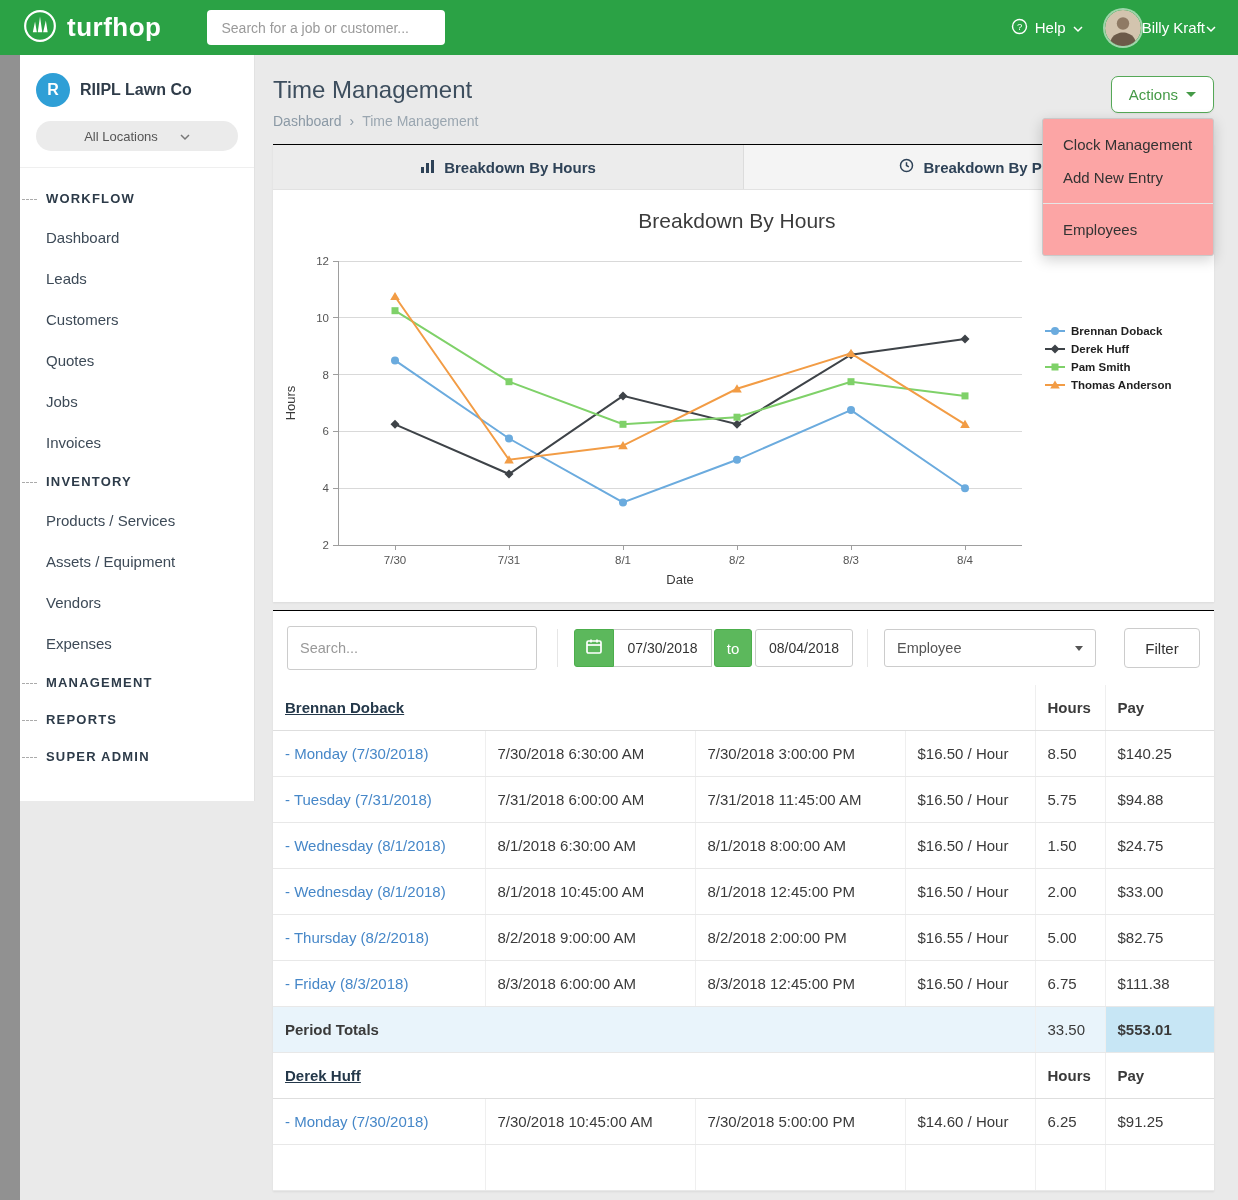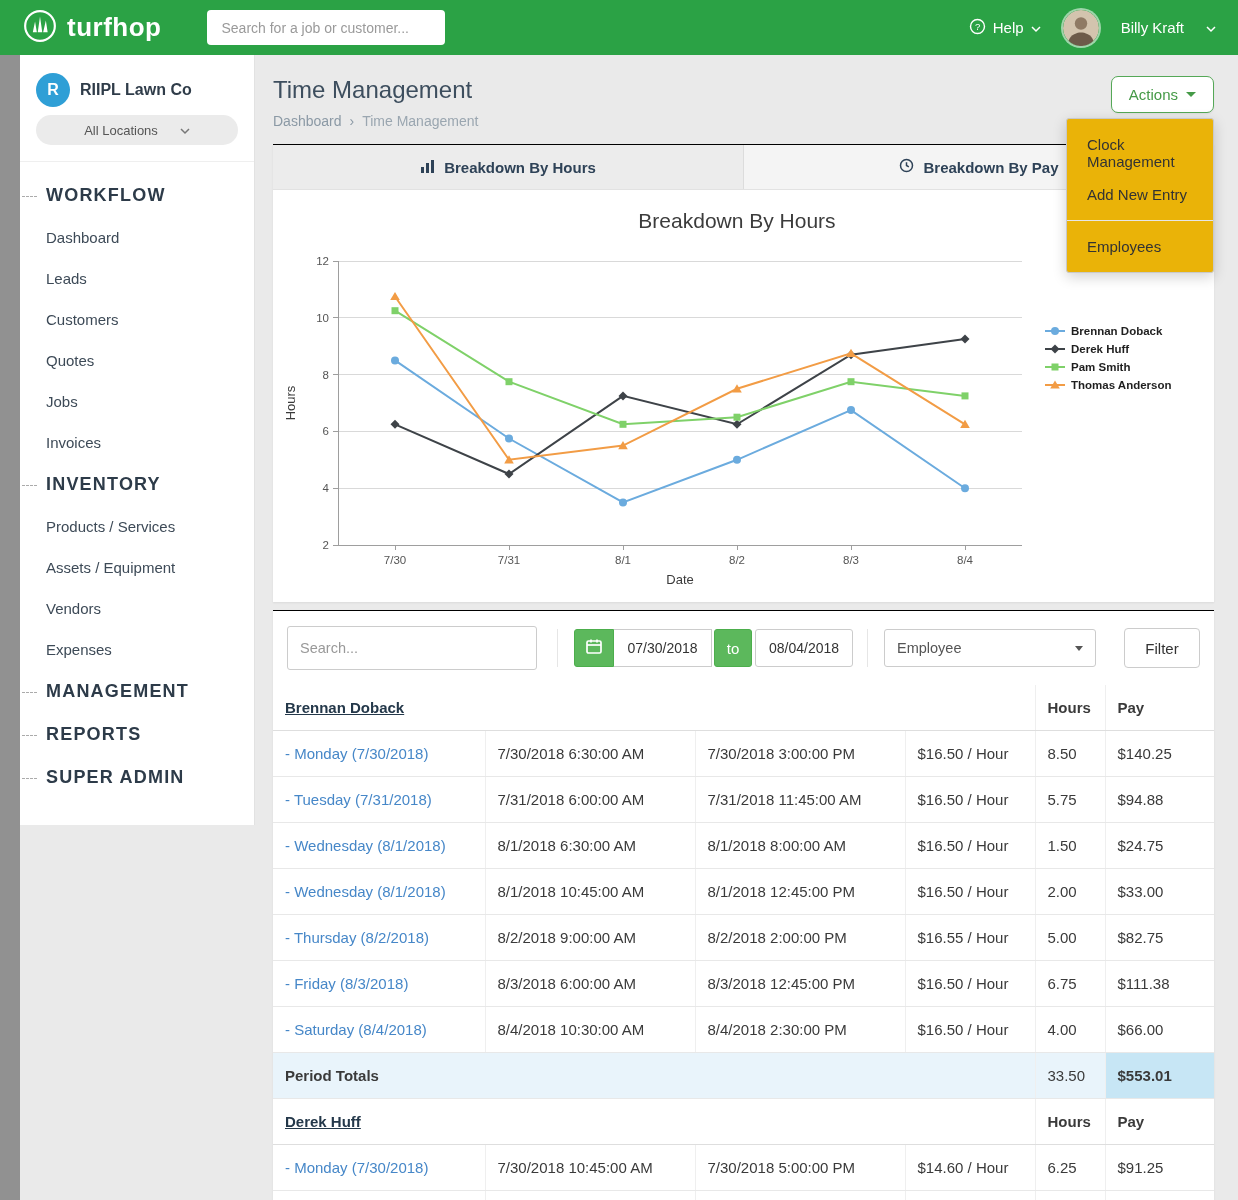--- a/index.html
+++ b/index.html
@@ -8,50 +8,50 @@
   a{text-decoration:none;cursor:pointer}
 
   
   .topbar{height:55px;background:#2ba245;display:flex;align-items:center;padding:4px 22px;position:relative;z-index:90}
   .brand-wrap{display:flex;align-items:center;gap:9px}
   .brand-text{color:#fff;font-size:26px;font-weight:600;letter-spacing:.5px}
   .top-search{margin-left:46px;width:238px;height:35px;border:none;border-radius:4px;padding:0 14px;font-size:14px;font-family:"Liberation Sans",sans-serif;color:#333;outline:none}
   .top-search::placeholder{color:#9a9a9a}
   .top-right{margin-left:auto;display:flex;align-items:center;gap:22px}
   .help-wrap{display:flex;align-items:center;gap:7px;color:#fff;font-size:15px;cursor:pointer}
-  .user-wrap{display:flex;align-items:center;gap:22px;color:#fff;font-size:15px;font-weight:500;cursor:pointer}
+  .user-wrap{display:flex;align-items:center;gap:1px;color:#fff;font-size:15px;font-weight:500;cursor:pointer}
   .avatar{width:36px;height:36px;border-radius:50%;overflow:hidden;flex:none;box-shadow:0 0 0 2px rgba(255,255,255,.55)}
 
   
   .body-row{display:flex;align-items:stretch;min-height:1145px}
   .left-rail{width:20px;background:#919191;flex:none}
   .sidebar{width:235px;background:#fff;border-right:1px solid #e2e2e2;flex:none;align-self:flex-start;padding-bottom:26px}
   .main{flex:1;position:relative;padding:21px 36px 0 18px}
 
   
   .company-block{padding:18px 16px 16px;border-bottom:1px solid #efefef}
   .company-row{display:flex;align-items:center;gap:10px}
   .r-badge{width:34px;height:34px;border-radius:50%;background:#2f9fd6;color:#fff;font-weight:700;font-size:16px;display:flex;align-items:center;justify-content:center;flex:none}
   .company-name{font-size:16px;color:#2f3c49;font-weight:600}
-  .loc-pill{margin-top:8px;height:30px;background:#ebebeb;border-radius:16px;display:flex;align-items:center;justify-content:center;gap:22px;font-size:13px;color:#555;cursor:pointer}
+  .loc-pill{margin-top:14px;height:30px;background:#ebebeb;border-radius:16px;display:flex;align-items:center;justify-content:center;gap:22px;font-size:13px;color:#555;cursor:pointer}
   .nav{padding-top:12px}
-  .nav-sec{position:relative;padding:11px 16px 11px 26px;font-size:18px;font-weight:700;color:#2d3b49;letter-spacing:1.2px}
+  .nav-sec{position:relative;padding:11px 16px 11px 26px;font-size:13px;font-weight:700;color:#2d3b49;letter-spacing:1.2px}
   .dash{position:absolute;left:2px;top:50%;width:15px;border-top:1px dashed #ababab}
   .nav-item{padding:12px 16px 12px 26px;font-size:15px;color:#3d4a57;cursor:pointer}
 
   
   .page-head{display:flex;justify-content:space-between;align-items:flex-start}
   .page-title{font-size:24px;font-weight:500;color:#3d4e5e}
   .breadcrumb{margin-top:9px;font-size:14px;color:#8b99a5;display:flex;gap:8px;align-items:center}
   .breadcrumb .crumb-current{color:#9aa6b0}
   .actions-btn{background:#fff;border:1px solid #55a857;color:#459a47;font-size:15px;font-weight:500;border-radius:7px;padding:9px 17px;display:flex;align-items:center;gap:8px;cursor:pointer;box-shadow:0 1px 2px rgba(0,0,0,.06);font-family:"Liberation Sans",sans-serif}
   .caret-down{width:0;height:0;border-left:5px solid transparent;border-right:5px solid transparent;border-top:5px solid #459a47}
 
   
-  .actions-dropdown{position:absolute;top:63px;right:36px;width:148px;background:#eab308;border:1px solid #c9c9c9;border-radius:3px;box-shadow:0 4px 14px rgba(0,0,0,.18);padding:9px 0;z-index:80}
+  .actions-dropdown{position:absolute;top:63px;right:36px;width:172px;background:#fca5a5;border:1px solid #c9c9c9;border-radius:3px;box-shadow:0 4px 14px rgba(0,0,0,.18);padding:9px 0;z-index:80}
   .menu-item{display:block;padding:8px 20px;font-size:15px;color:#333}
   .menu-divider{border-top:1px solid #e6e6e6;margin:9px 0}
 
   
   .card{background:#fff;border-top:1px solid #000000;box-shadow:0 1px 2px rgba(0,0,0,.07)}
   .chart-card{margin-top:15px}
   .table-card{margin-top:8px}
 
   
   .tabbar{display:flex;height:45px;border-bottom:1px solid #e2e2e2}
@@ -398,28 +398,20 @@
               <td>$82.75</td>
             </tr>
             <tr>
               <td><a class="day-link">- Friday (8/3/2018)</a></td>
               <td>8/3/2018 6:00:00 AM</td>
               <td>8/3/2018 12:45:00 PM</td>
               <td>$16.50 / Hour</td>
               <td>6.75</td>
               <td>$111.38</td>
             </tr>
-            <tr>
-              <td><a class="day-link">- Saturday (8/4/2018)</a></td>
-              <td>8/4/2018 10:30:00 AM</td>
-              <td>8/4/2018 2:30:00 PM</td>
-              <td>$16.50 / Hour</td>
-              <td>4.00</td>
-              <td>$66.00</td>
-            </tr>
             <tr class="totals-row">
               <td colspan="4" class="tot-label">Period Totals</td>
               <td>33.50</td>
               <td class="tot-pay">$553.01</td>
             </tr>
             <tr class="group-head">
               <td colspan="4"><a class="emp-link">Derek Huff</a></td>
               <td class="th">Hours</td>
               <td class="th">Pay</td>
             </tr>

